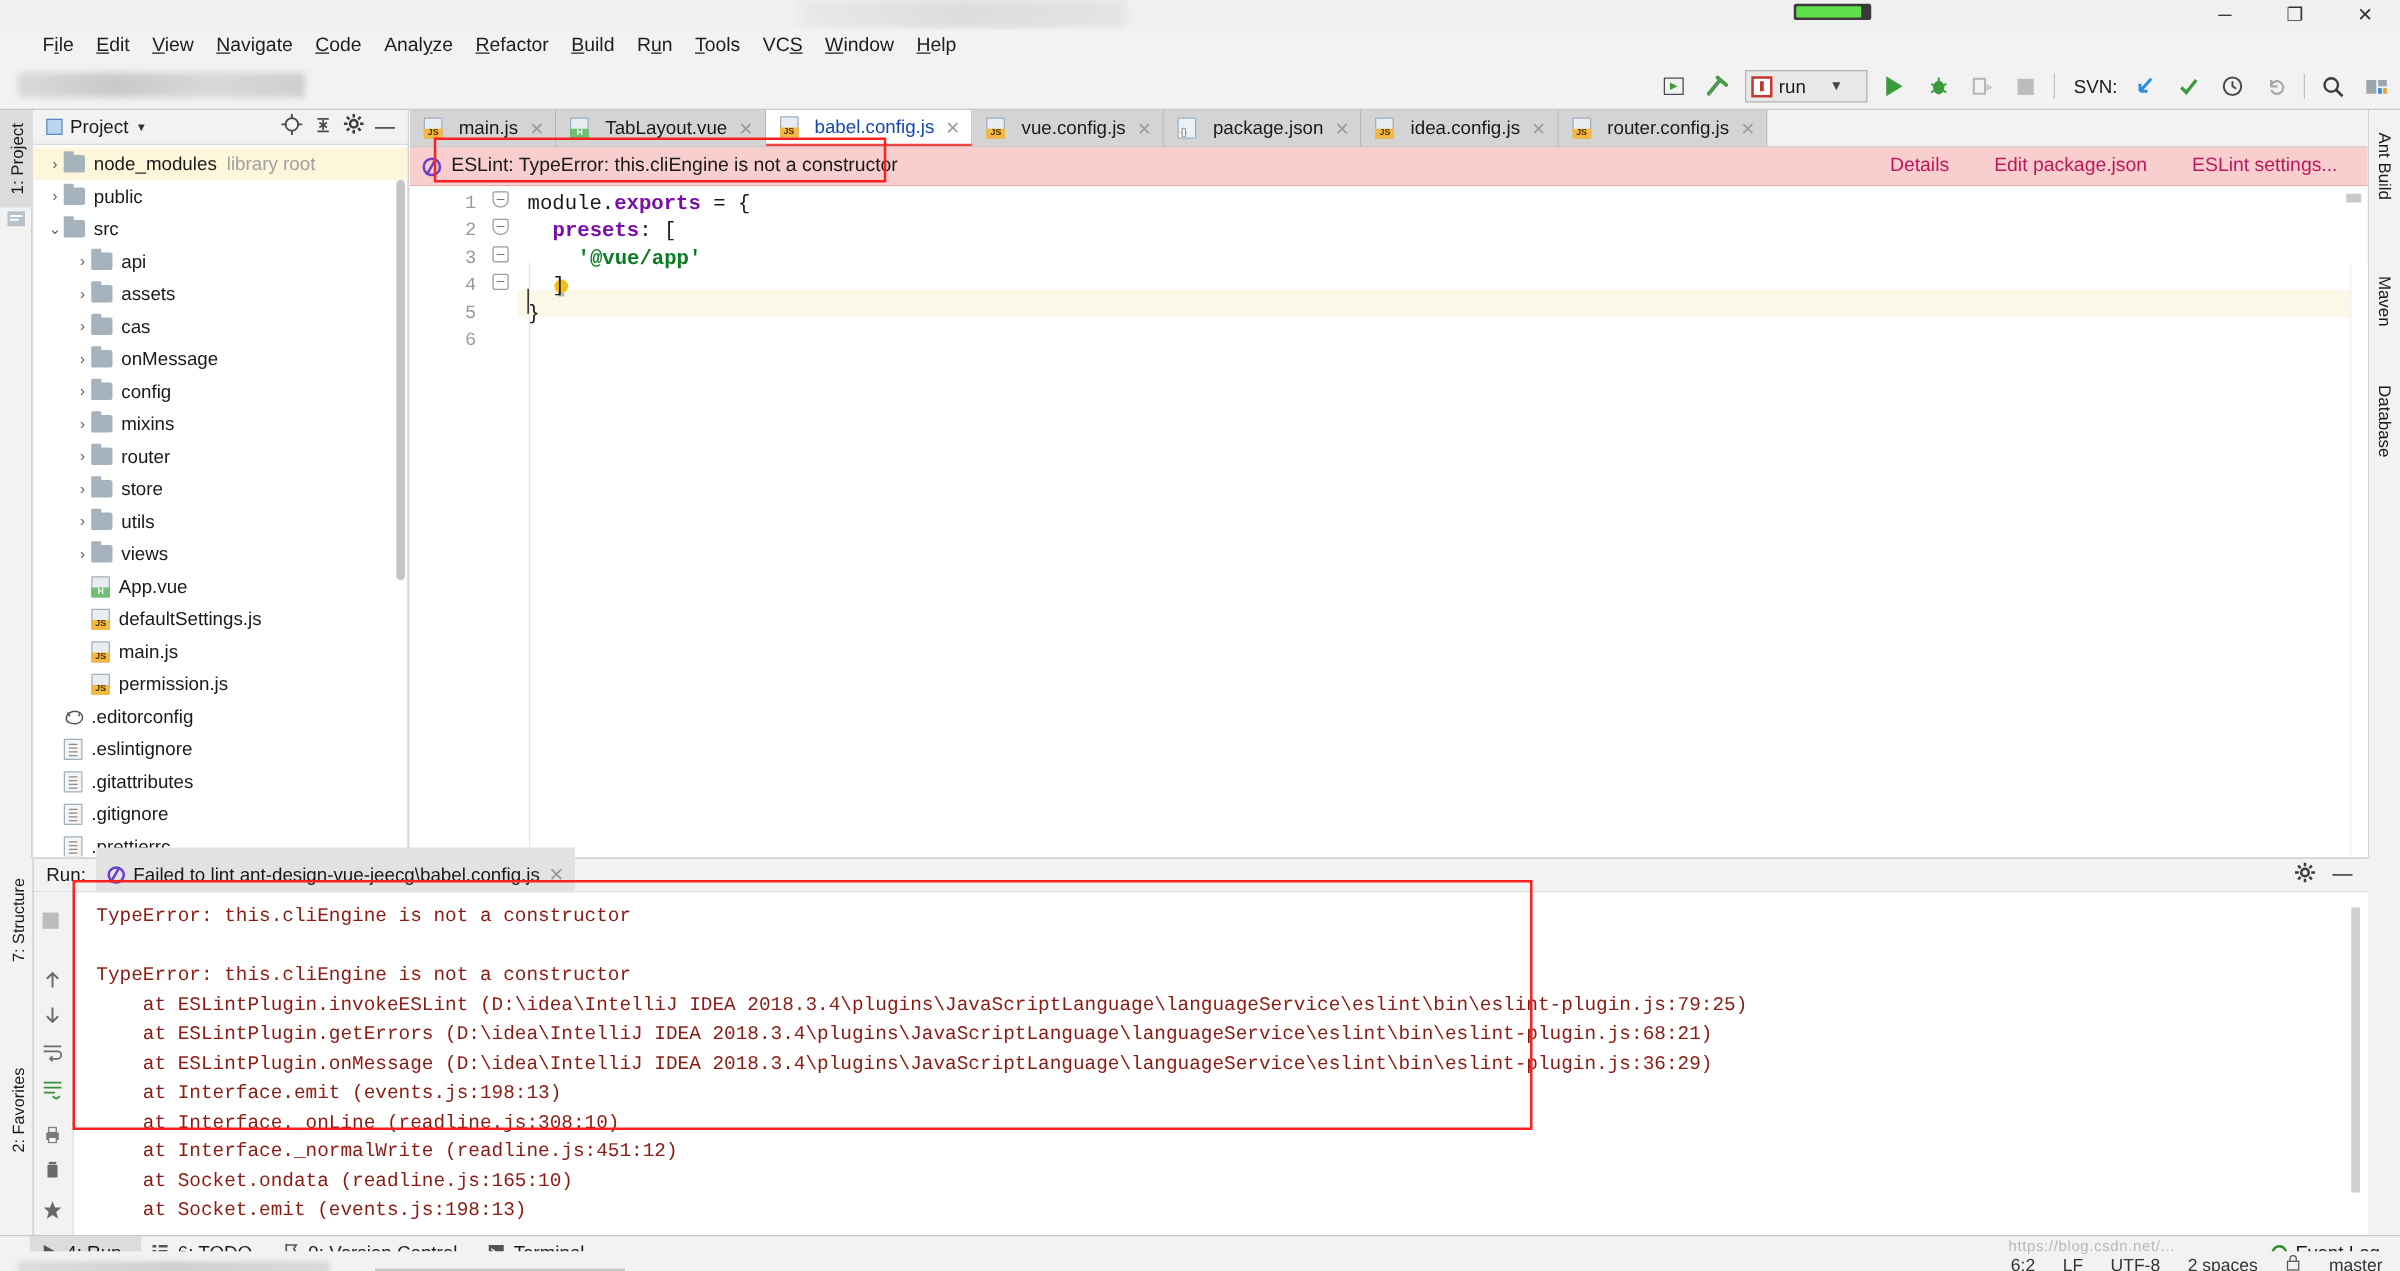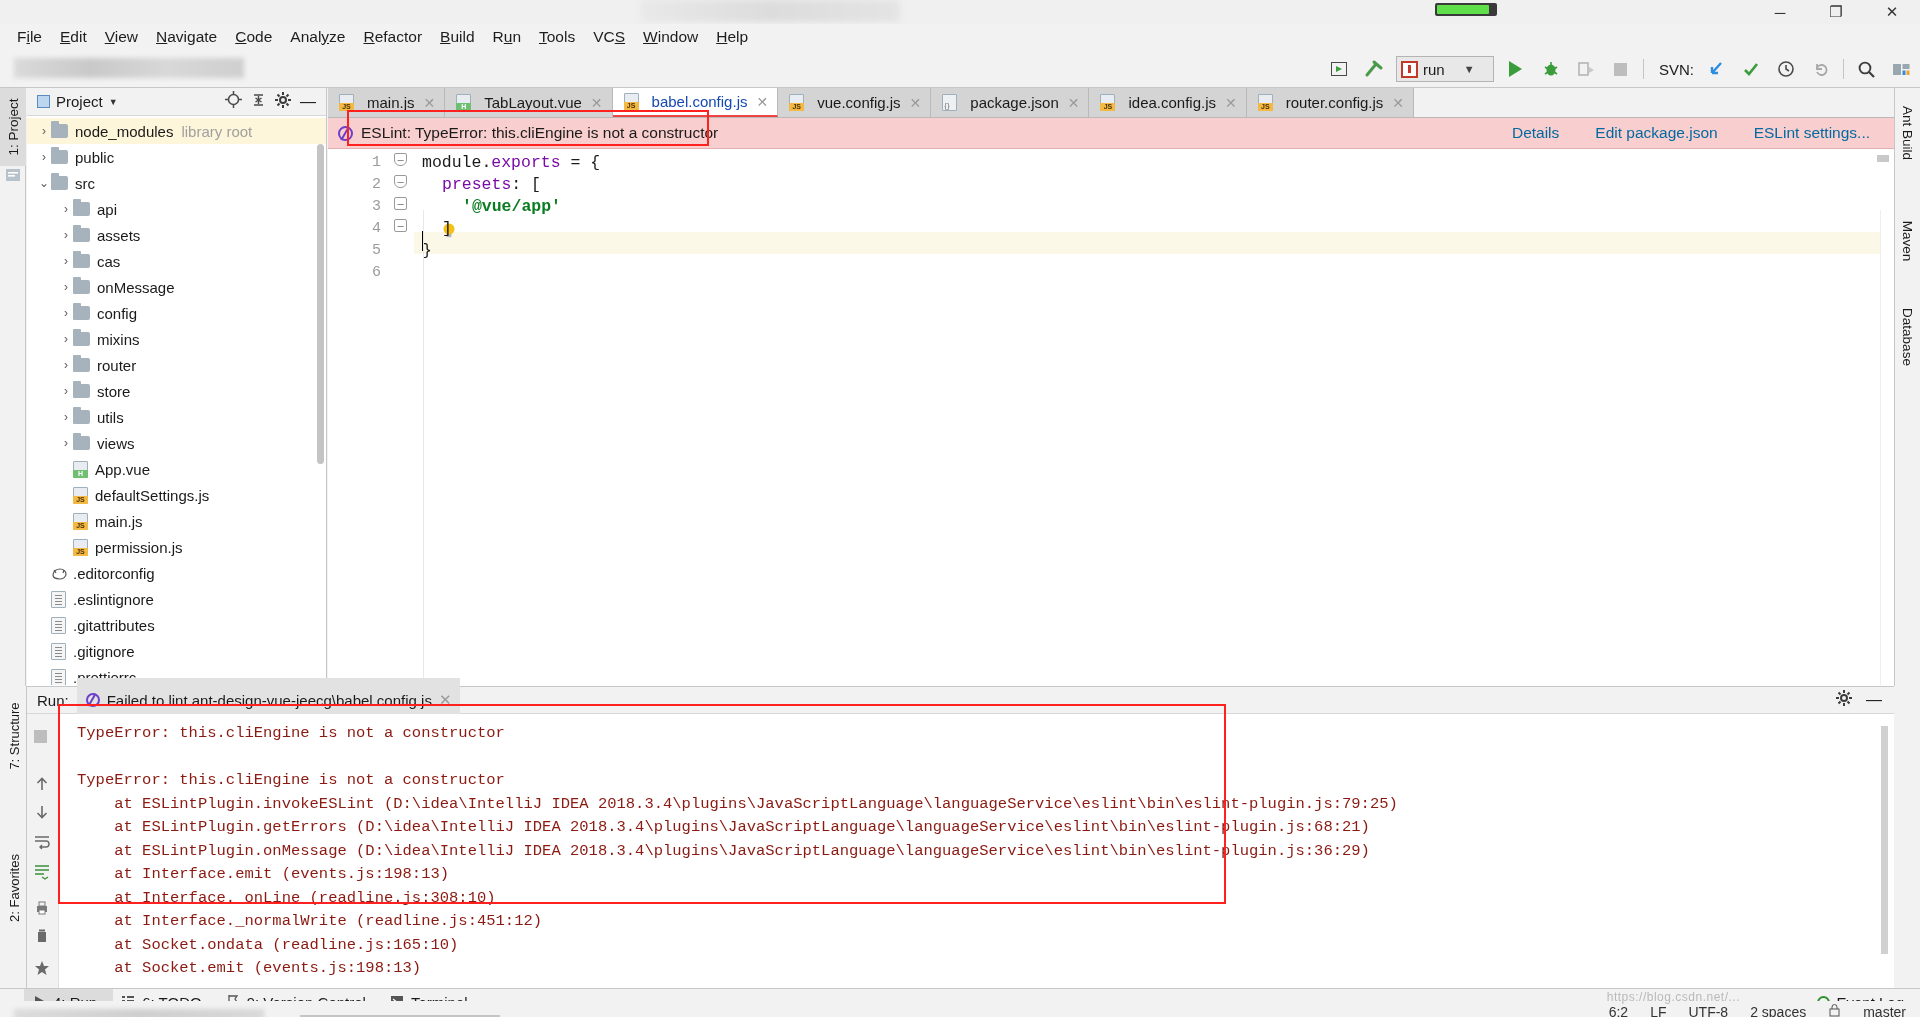--- a/index.html
+++ b/index.html
@@ -15,21 +15,21 @@
   .battery { position:absolute; left:1435px; top:3px; width:62px; height:13px;
     background:#3a3a3a; border-radius:2px; }
   .battery::after { content:""; position:absolute; left:2px; top:2px; width:52px; height:9px;
     background:#5fe04a; border-radius:1px; }
   .wincontrols { position:absolute; right:0; top:0; display:flex; height:24px; }
   .wincontrols div { width:56px; height:24px; display:flex; align-items:center; justify-content:center;
     font-size:15px; color:#333; }
 
   
   .menubar { position:absolute; left:0; top:24px; width:1599px; height:26px;
-    background:#f2f2f2; display:flex; align-items:center; padding-left:8px; }
+    background:#f2f2f2; display:flex; align-items:center; padding-left:25px; }
   .menubar span { padding:2px 9px; font-size:15.5px; color:#1d1d1d; white-space:nowrap; }
   .menubar span u { text-decoration:underline; }
 
   
   .toolbar { position:absolute; left:0; top:50px; width:1920px; height:38px;
     background:#f2f2f2; border-bottom:1px solid #c7c7c7; }
   .tb-blur { position:absolute; left:14px; top:8px; width:230px; height:20px;
     background:linear-gradient(90deg,#dadada,#c9c9c9,#d8d8d8,#cfcfcf); filter:blur(2.6px); }
   .tb-right { position:absolute; right:6px; top:0; height:38px; display:flex; align-items:center; gap:9px; }
   .tb-ico { width:26px; height:26px; display:flex; align-items:center; justify-content:center; }
@@ -97,32 +97,32 @@
   .tab .x { color:#9a9a9a; font-size:14px; margin-left:3px; }
   .tabspacer { flex:1; background:#f2f2f2; }
 
   .eslint { position:relative; height:31px; background:#f8cece; display:flex; align-items:center;
     padding-left:10px; font-size:15.5px; border-bottom:1px solid #e0b0b0; }
   .eslint .dot { width:15px;height:15px;border:2.4px solid #6a3fcc;border-radius:50%;
     margin-right:8px; position:relative; }
   .eslint .dot::after { content:""; position:absolute; left:4px; top:-2px; width:2.4px; height:15px;
     background:#6a3fcc; transform:rotate(30deg); }
   .eslint .links { margin-left:auto; display:flex; gap:36px; padding-right:24px; }
-  .eslint .links a { color:#0369a1; text-decoration:none; font-size:15.5px; }
+  .eslint .links a { color:#be185d; text-decoration:none; font-size:15.5px; }
   .redbox-top { position:absolute; left:19px; top:-8px; width:362px; height:36px;
     border:2.4px solid #ff2020; pointer-events:none; }
 
   .code { position:relative; height:536px; background:#fff; display:flex; }
   .gutter { width:62px; background:#fff; position:relative; }
   .ln { position:absolute; right:9px; font-family:"Liberation Mono", monospace; font-size:15px; color:#9b9b9b; }
   .fold-col { width:24px; background:#fff; position:relative; }
   .codearea { flex:1; position:relative; font-family:"Liberation Mono", monospace; font-size:16.5px; }
   .cl { position:absolute; left:8px; white-space:pre; }
   .hl-line { position:absolute; left:62px; right:0; height:22px; background:#fcf8e8; }
-  .kw { color:#7a0ca8; font-weight:normal; }
+  .kw { color:#7a0ca8; font-weight:bold; }
   .str { color:#0a7d22; font-weight:bold; }
   .caret { position:absolute; width:1.6px; background:#000; }
   .foldmark { position:absolute; width:13px; height:13px; border:1px solid #9a9a9a; color:#6a6a6a;
     font-size:11px; line-height:11px; text-align:center; background:#fff; }
   .foldmark.sq { border-radius:2px; }
   .foldmark.pt { border-radius:2px 2px 6px 6px; }
   .bulb { position:absolute; width:13px; height:15px; }
   .editor-rmark { position:absolute; right:5px; top:6px; width:12px; height:7px; background:#c9c9c9; }
   .editor-rgut { position:absolute; right:0; top:61px; width:14px; height:475px; background:#fff;
     border-left:1px solid #eee; }

